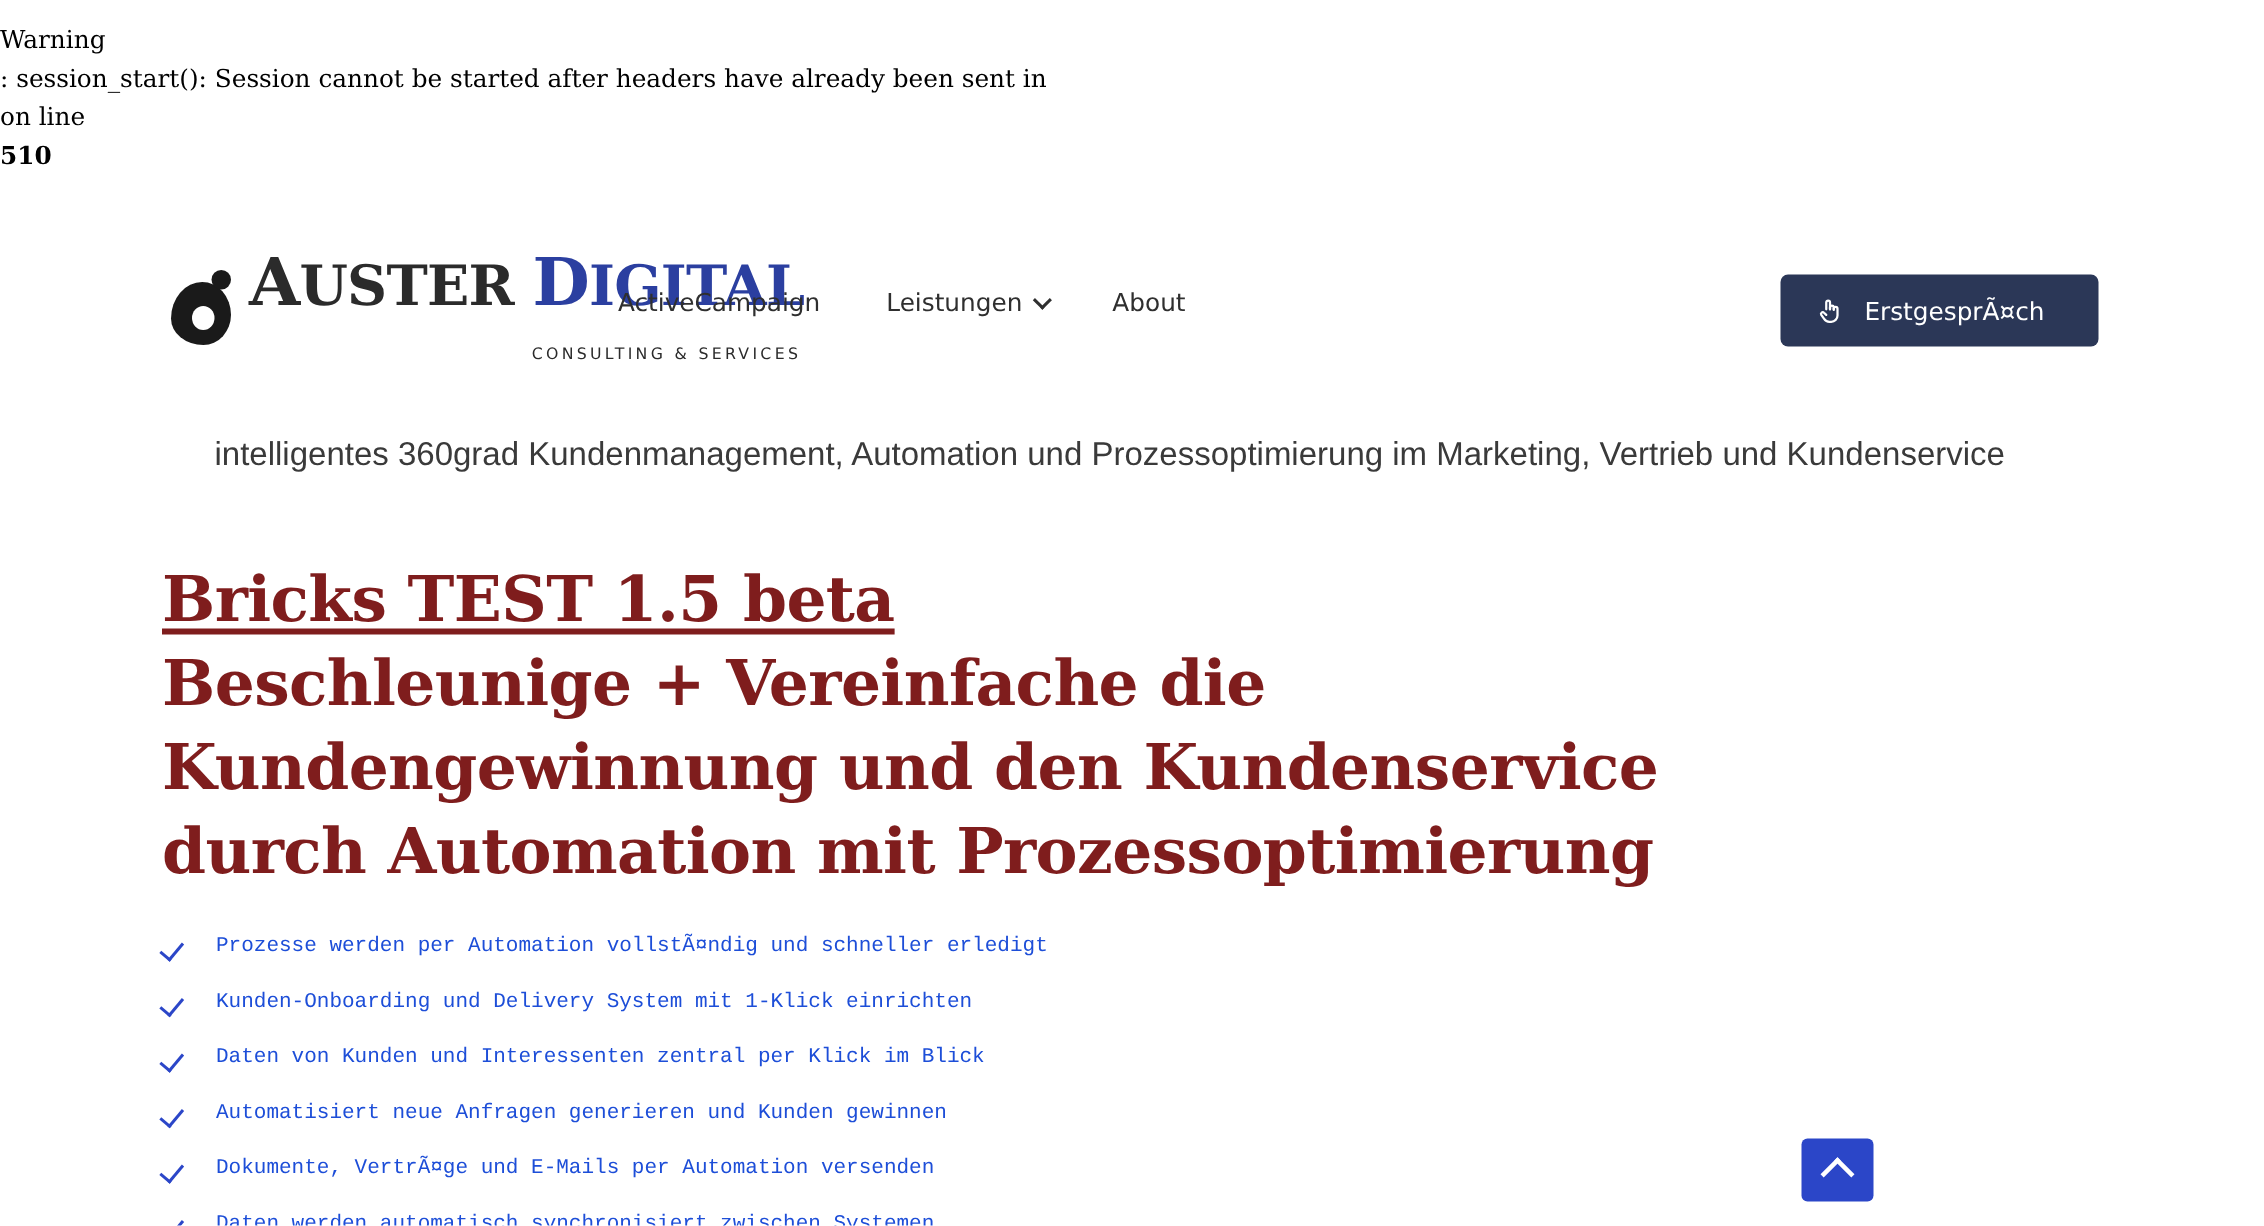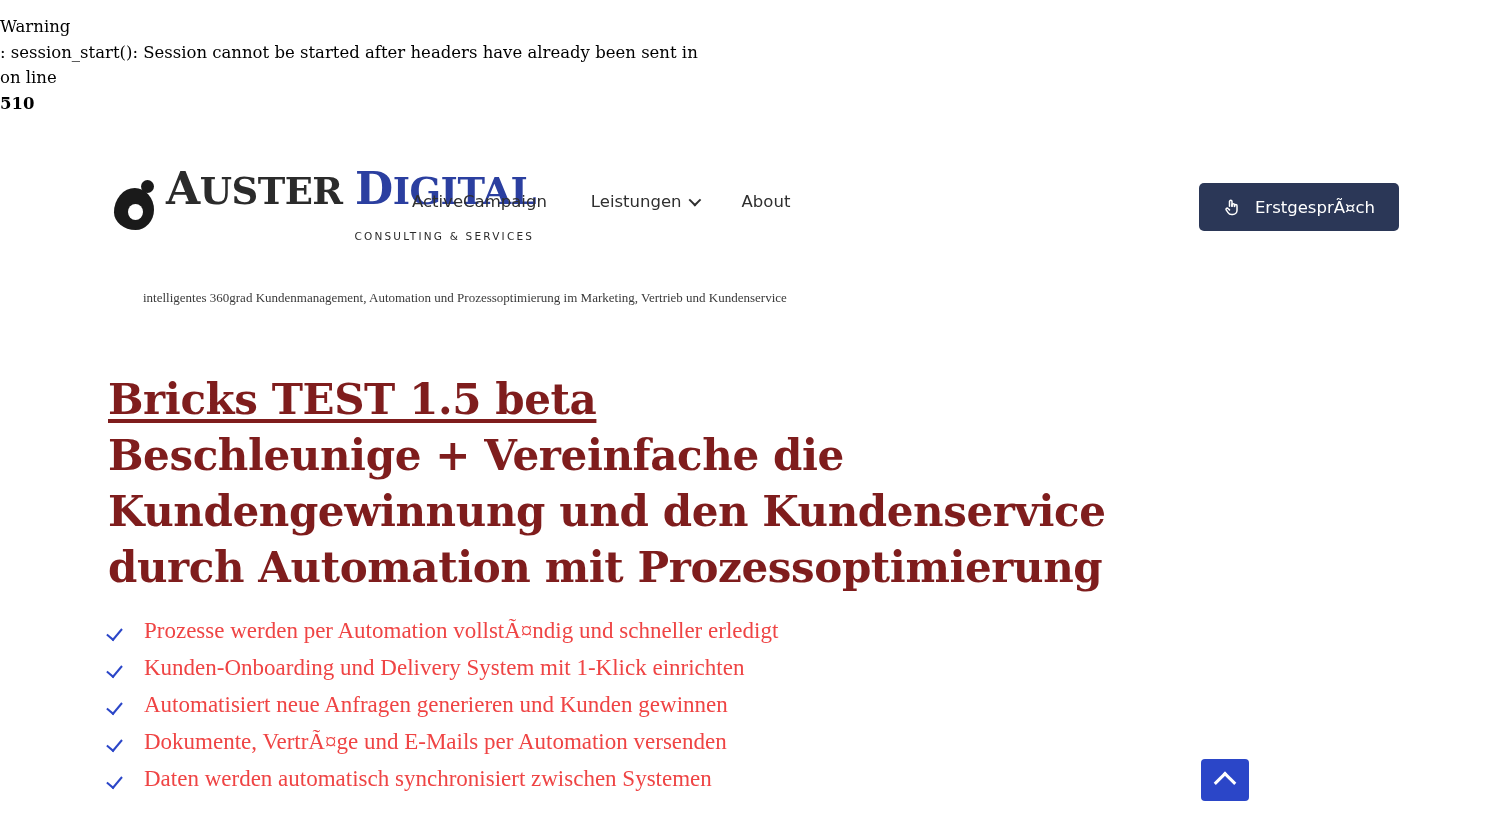--- a/index.html
+++ b/index.html
@@ -136,41 +136,41 @@
     position: absolute;
     right: 110px;
     top: 23px;
     height: 48px;
     background: #2b3757;
     color: #ffffff;
     border-radius: 5px;
     display: flex;
     align-items: center;
     gap: 12px;
-    padding: 0 24px 0 22px;
+    padding: 0 36px 0 22px;
     font-family: "DejaVu Sans", sans-serif;
     font-size: 16.5px;
     cursor: pointer;
     border: none;
   }
   .cta-icon {
     display: inline-flex;
     width: 22px;
     height: 22px;
     align-items: center;
     justify-content: center;
   }
 
   
   .subline {
     position: absolute;
     left: 143px;
     top: 290px;
-    font-family: Liberation Serif, serif;
-    font-size: 13px;
+    font-family: Liberation Sans, sans-serif;
+    font-size: 22px;
     color: #3a3a3a;
     white-space: nowrap;
   }
 
   .headline {
     position: absolute;
     left: 108px;
     top: 372px;
     width: 1000px;
     font-family: "DejaVu Serif", serif;
@@ -212,23 +212,23 @@
     position: absolute;
     left: 2px;
     top: 3px;
     width: 7px;
     height: 13px;
     border-right: 2.6px solid #2b46c8;
     border-bottom: 2.6px solid #2b46c8;
     transform: rotate(40deg);
   }
   .bullet-text {
-    font-family: Liberation Serif, serif;
-    font-size: 23px;
-    color: #ef4444;
+    font-family: Liberation Mono, monospace;
+    font-size: 14px;
+    color: #1d4ed8;
     line-height: 26px;
     white-space: nowrap;
   }
 
   
   .back-to-top {
     position: absolute;
     right: 14px;
     bottom: 16px;
     width: 48px;
@@ -314,20 +314,24 @@
     <div class="bullet">
       <span class="check"></span>
       <span class="bullet-text">Prozesse werden per Automation vollstÃ¤ndig und schneller erledigt</span>
     </div>
     <div class="bullet">
       <span class="check"></span>
       <span class="bullet-text">Kunden-Onboarding und Delivery System mit 1-Klick einrichten</span>
     </div>
     <div class="bullet">
       <span class="check"></span>
+      <span class="bullet-text">Daten von Kunden und Interessenten zentral per Klick im Blick</span>
+    </div>
+    <div class="bullet">
+      <span class="check"></span>
       <span class="bullet-text">Automatisiert neue Anfragen generieren und Kunden gewinnen</span>
     </div>
     <div class="bullet">
       <span class="check"></span>
       <span class="bullet-text">Dokumente, VertrÃ¤ge und E-Mails per Automation versenden</span>
     </div>
     <div class="bullet">
       <span class="check"></span>
       <span class="bullet-text">Daten werden automatisch synchronisiert zwischen Systemen</span>
     </div>

